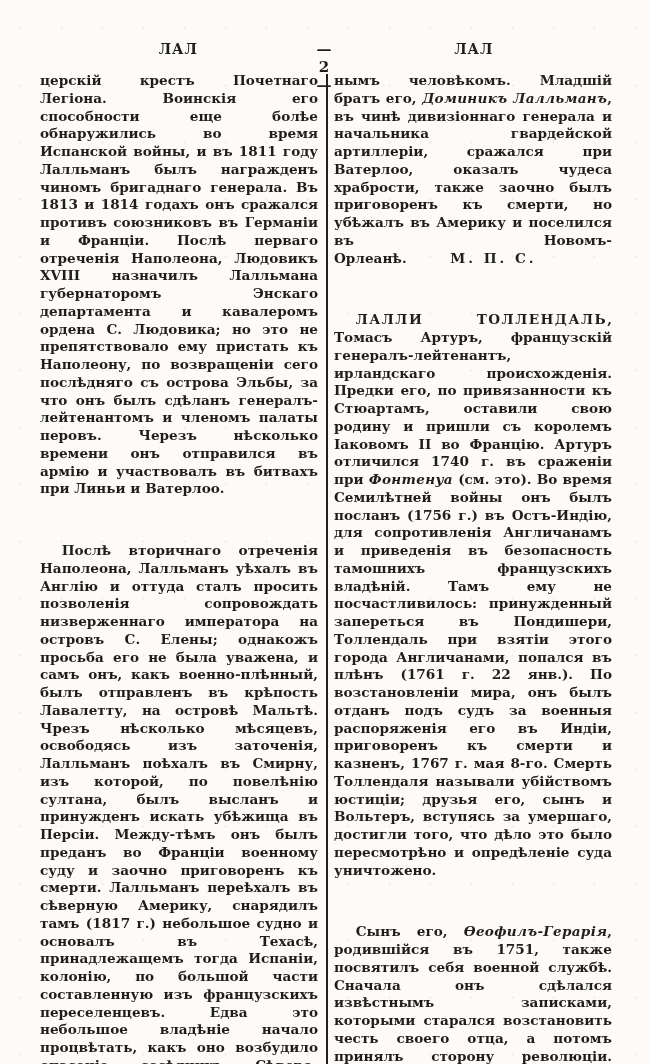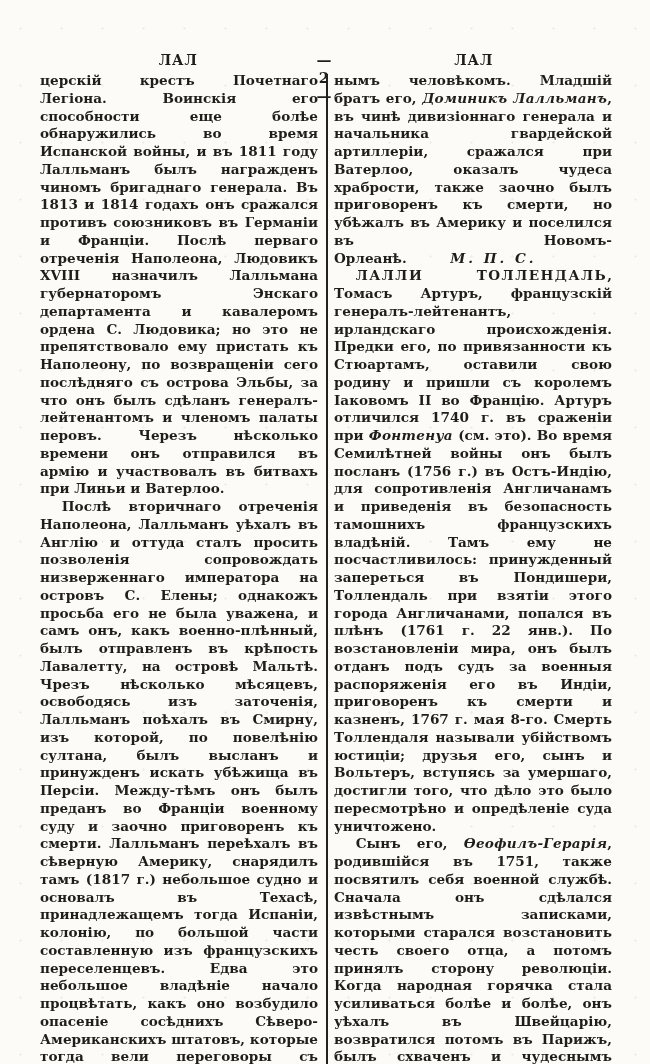--- a/index.html
+++ b/index.html
@@ -16,21 +16,21 @@
     overflow: hidden;
   }
   .scan-noise {
     position: absolute; inset: 0;
     background-image: radial-gradient(rgba(40,38,30,0.06) 1px, transparent 1.2px);
     background-size: 41px 57px;
     pointer-events: none;
   }
   .running-header {
     position: absolute;
-    top: 51px; left: 40px; right: 38px;
+    top: 40px; left: 40px; right: 38px;
     display: flex;
     align-items: baseline;
     font-weight: bold;
     font-size: 14px;
     letter-spacing: 1px;
   }
   .running-title { width: 278px; text-align: center; }
   .page-number   { flex: 1; text-align: center; font-size: 15px; letter-spacing: 4px; }
   .text-block {
     position: absolute;
@@ -46,32 +46,31 @@
     hyphens: auto;
     -webkit-hyphens: auto;
   }
   .column-divider {
     width: 2px;
     background: #23211c;
     margin: 2px 6px 0 8px;
     align-self: stretch;
   }
   .para { margin: 0; }
-  .para.indent { text-indent: 1.6em; }
+  .para.indent { text-indent: 1.6em; margin-top: 44px; }
   .run.italic {
     font-style: italic;
     font-weight: bold;
     letter-spacing: 0.3px;
   }
   .run.headword {
     font-weight: bold;
     letter-spacing: 1.5px;
   }
   .run.signature {
-    font-style: italic;
     letter-spacing: 3px;
     margin-left: 3.2em;
     white-space: nowrap;
   }
 </style>
 </head>
 <body>
 
 <div class="page">
   <div class="scan-noise"></div>

